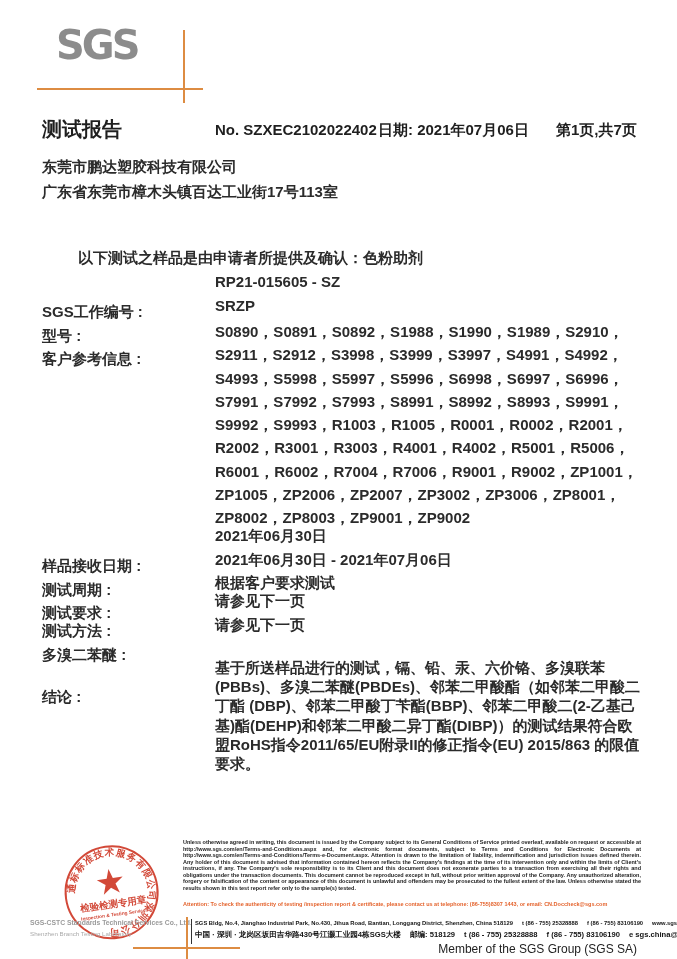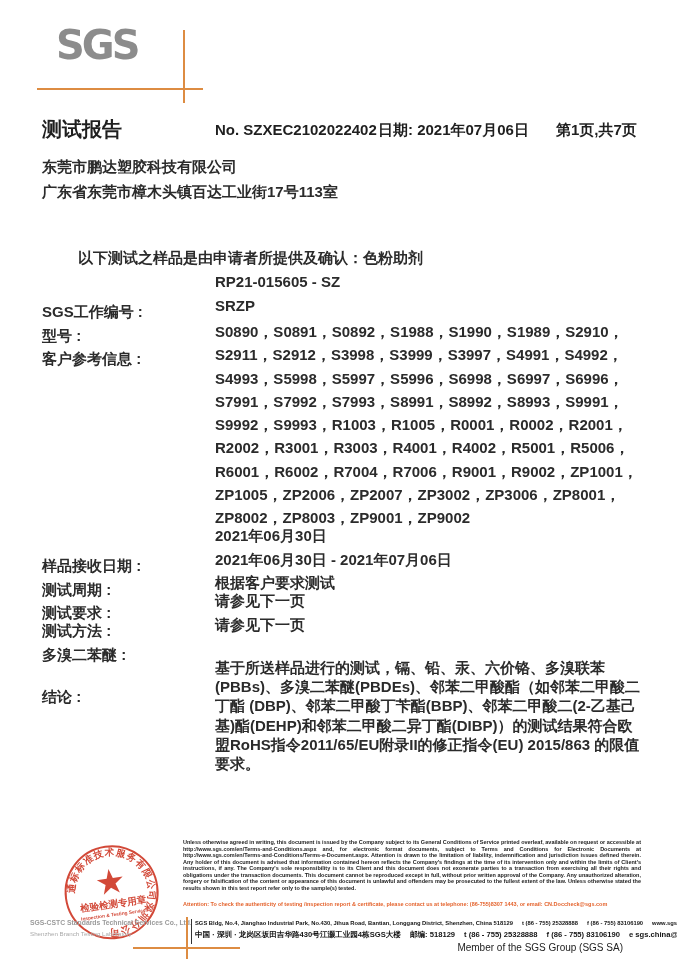--- a/index.html
+++ b/index.html
@@ -48,21 +48,21 @@
     font-size:5.5px; line-height:6.5px; text-align:justify;
     color:#1c1c1c; font-weight:bold;
   }
   .attention {
     position:absolute; left:183px; top:901px; width:458px;
     font-size:5.5px; line-height:6.5px; color:#e4642e; font-weight:bold;
   }
   .addr-row { position:absolute; display:flex; align-items:baseline; white-space:nowrap; color:#141414; }
   .addr-row-1 { left:195px; top:920px; font-size:5.8px; gap:9px; font-weight:bold; }
   .addr-row-2 { left:195px; top:930px; font-size:7.6px; gap:9px; font-weight:bold; }
-  .member { position:absolute; right:54px; top:942px; font-size:10px; color:#222; }
+  .member { position:absolute; right:40px; top:942px; font-size:12px; color:#222; }
 </style>
 </head>
 <body>
 
 <div class="page">
 
   <div class="sgs-logo">SGS</div>
   <div class="crop crop-top-h"></div>
   <div class="crop crop-top-v"></div>
 

